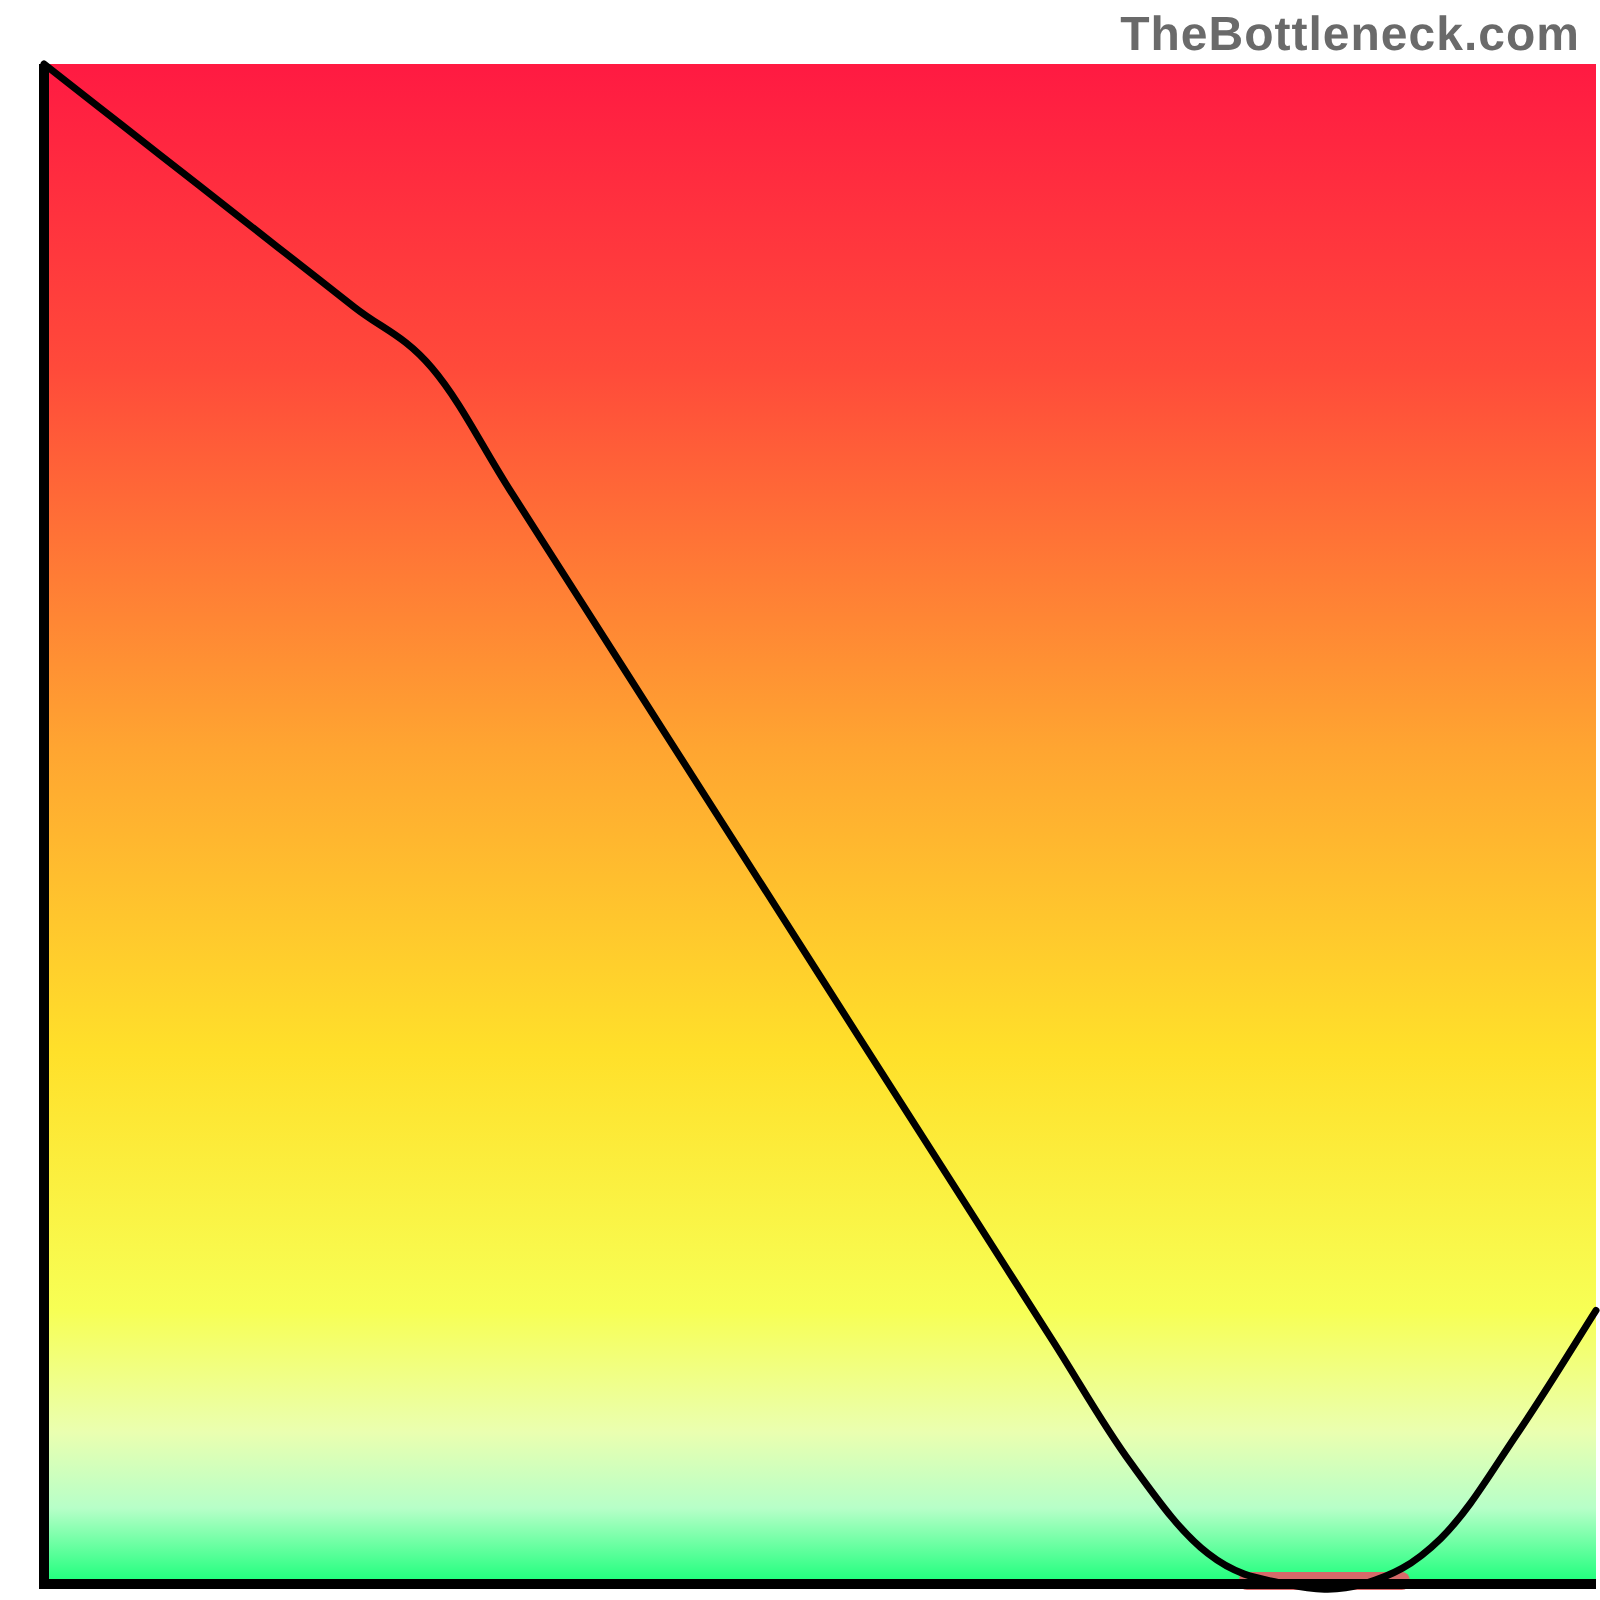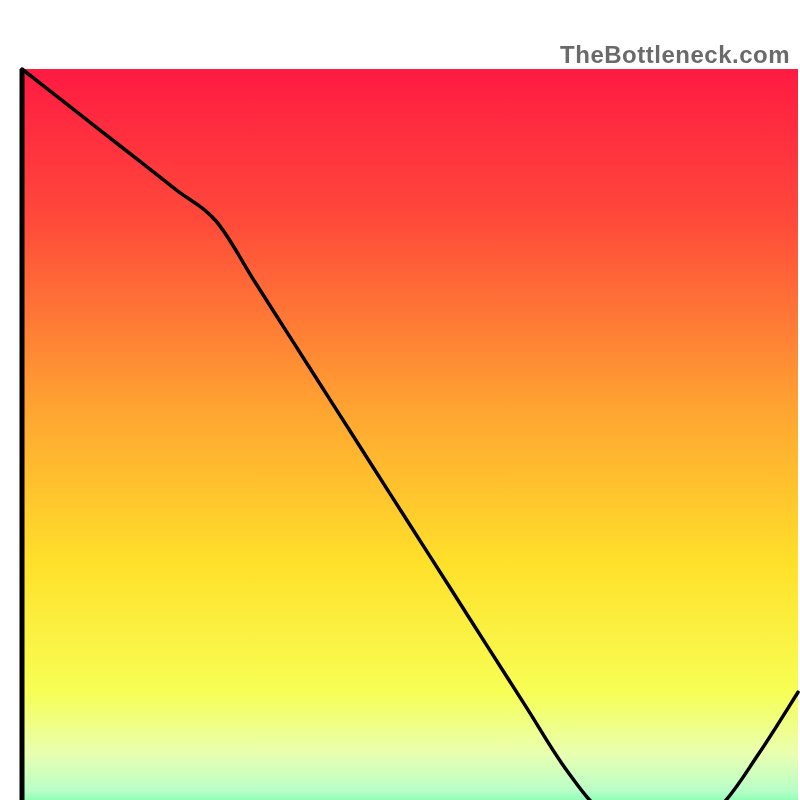--- a/index.html
+++ b/index.html
@@ -7,21 +7,20 @@
     padding: 0;
     width: 800px;
     height: 800px;
     background: #ffffff;
     font-family: Arial, Helvetica, sans-serif;
   }
   .container {
     position: relative;
     width: 800px;
     height: 680px;
-    margin-top: 37px;
   }
   .watermark {
     position: absolute;
     top: 4px;
     right: 10px;
     font-size: 24px;
     font-weight: bold;
     color: #6a6a6a;
     letter-spacing: 0.5px;
   }

